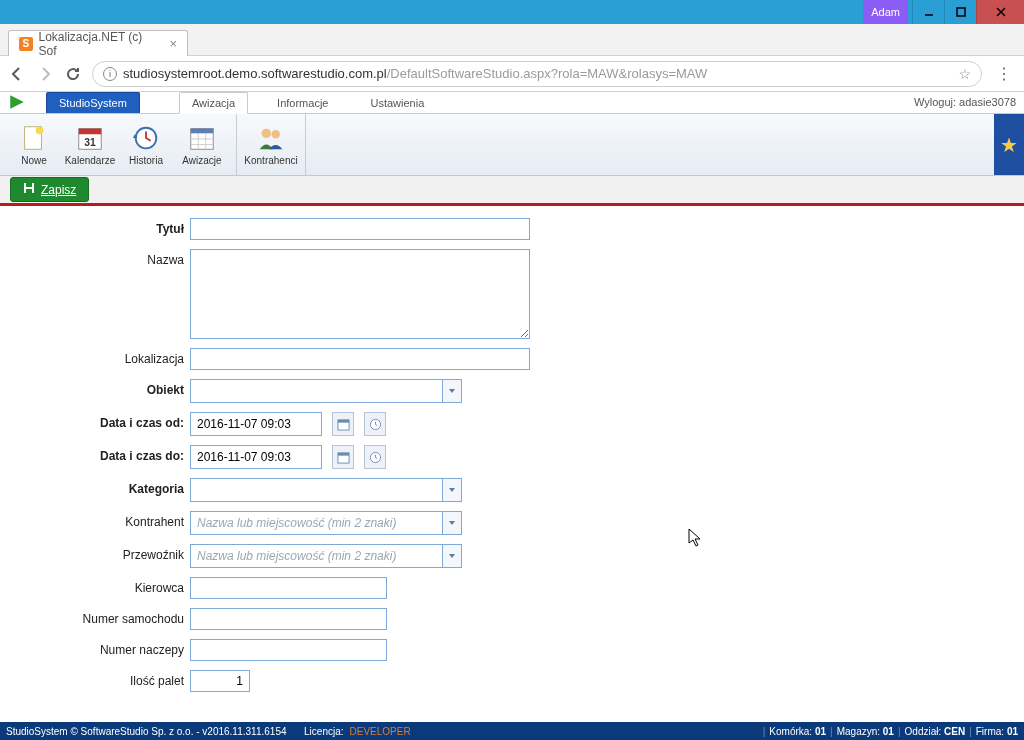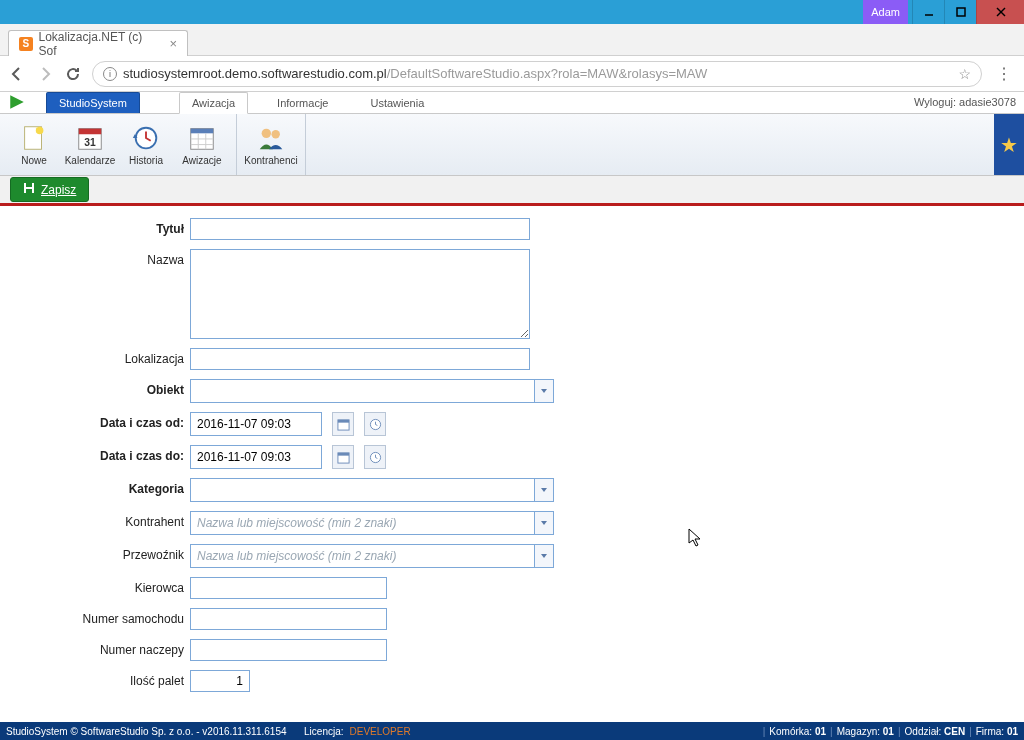--- a/index.html
+++ b/index.html
@@ -55,21 +55,21 @@
   
   .form-area { padding:12px 0 0 0;}
   .form-row { display:flex; align-items:flex-start; margin-bottom:9px;}
   .form-label { width:190px; text-align:right; padding-right:6px; font-size:12px; color:#222; padding-top:4px;}
   .form-label.bold { font-weight:bold;}
   .txt { border:1px solid #7da8d8; height:22px; padding:2px 4px; font-size:12px; }
   .txt.wide { width:340px;}
   .txt.mid { width:197px;}
   .txt.small { width:60px; text-align:right; padding-right:6px;}
   textarea.txt { height:90px; width:340px; resize:both;}
-  .combo { display:flex; width:364px;}
+  .combo { display:flex; width:272px;}
   .combo input { flex:1; border:1px solid #7da8d8; border-right:none; height:24px; padding:2px 6px; font-size:12px;}
   .combo input::placeholder{ color:#9aa7b3; font-style:italic;}
   .combo .dd { width:20px; border:1px solid #7da8d8; background:#f3f6fb; display:flex; align-items:center; justify-content:center;}
   .combo .dd svg{ width:8px; height:8px;}
   .datebox { display:flex; align-items:center; gap:8px;}
   .datebox input { width:132px; border:1px solid #7da8d8; height:24px; padding:2px 6px; font-size:12px;}
   .icon-btn { width:22px; height:24px; border:1px solid #b8c5d6; background:#eef2f8; display:flex; align-items:center; justify-content:center; margin-left:2px;}
   .icon-btn svg{ width:13px; height:13px;}
 
   

